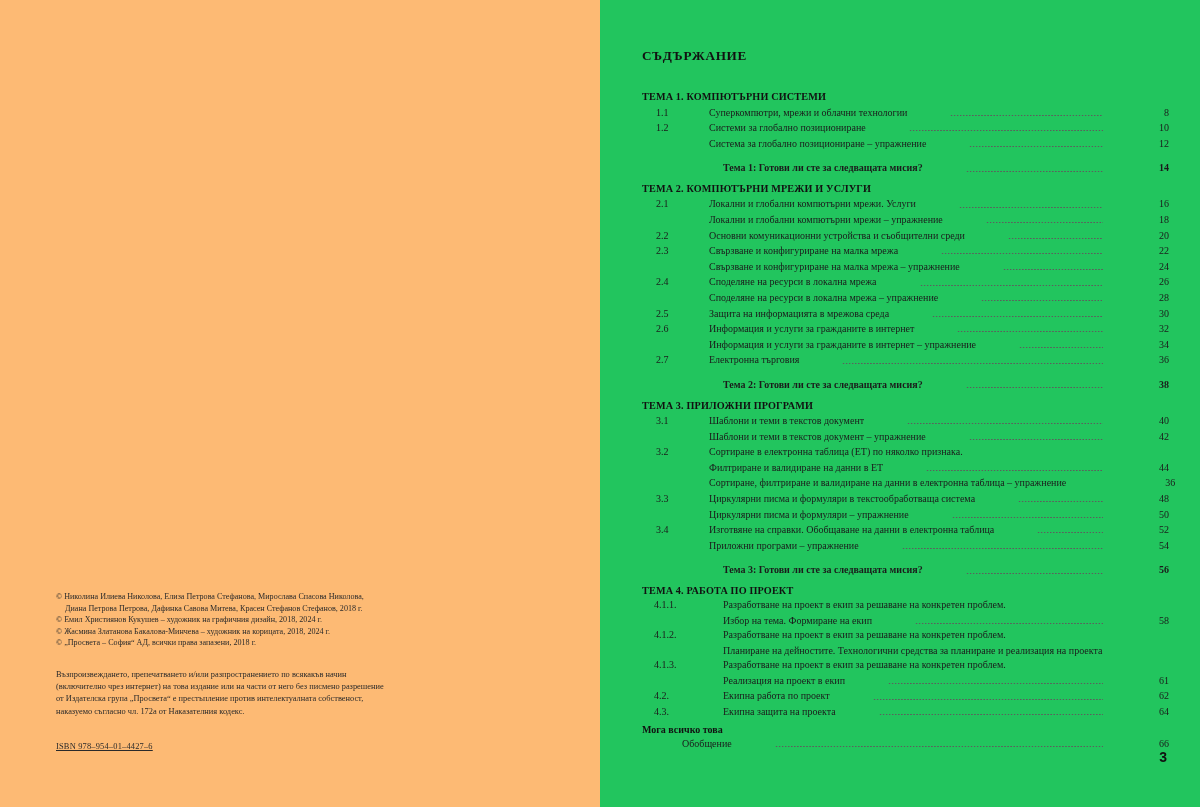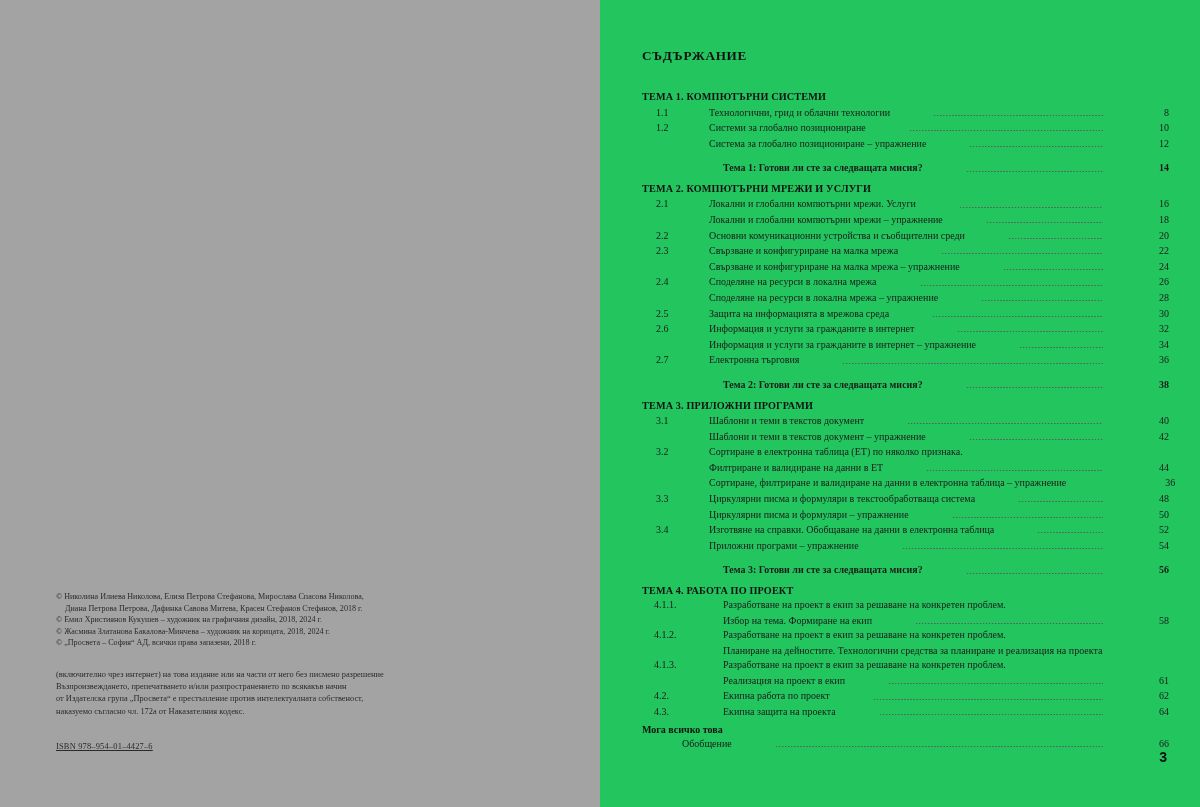--- a/index.html
+++ b/index.html
@@ -21,21 +21,21 @@
     display: block;
   }
 
   
   .page-left {
     position: absolute;
     left: 0;
     top: 0;
     width: 600px;
     height: 807px;
-    background: #a3a3a3;
+    background: #fdba74;
   }
   .colophon {
     position: absolute;
     left: 56px;
     top: 591px;
     width: 420px;
   }
   .copyright-list {
     font-size: 8.1px;
     line-height: 11.6px;
@@ -190,38 +190,38 @@
     <div class="colophon">
       <div class="copyright-list">
         <div class="copyright-line">© Николина Илиева Николова, Елиза Петрова Стефанова, Мирослава Спасова Николова,</div>
         <div class="copyright-line cont">Диана Петрова Петрова, Дафинка Савова Митева, Красен Стефанов Стефанов, 2018 г.</div>
         <div class="copyright-line">© Емил Християнов Кукушев – художник на графичния дизайн, 2018, 2024 г.</div>
         <div class="copyright-line">© Жасмина Златанова Бакалова-Минчева – художник на корицата, 2018, 2024 г.</div>
         <div class="copyright-line">© „Просвета – София“ АД, всички права запазени, 2018 г.</div>
       </div>
 
       <div class="legal-note">
+        <div>Възпроизвеждането, препечатването и/или разпространението по всякакъв начин</div>
         <div>(включително чрез интернет) на това издание или на части от него без писмено разрешение</div>
-        <div>Възпроизвеждането, препечатването и/или разпространението по всякакъв начин</div>
         <div>от Издателска група „Просвета“ е престъпление против интелектуалната собственост,</div>
         <div>наказуемо съгласно чл. 172а от Наказателния кодекс.</div>
       </div>
 
       <div class="isbn">ISBN 978–954–01–4427–6</div>
     </div>
   </div>
 
   <div class="page-right">
     <div class="toc">
       <div class="toc-title">СЪДЪРЖАНИЕ</div>
       <div id="toc-body">
           <div class="topic-heading first">ТЕМА 1. КОМПЮТЪРНИ СИСТЕМИ</div>
           <div class="row">
             <span class="num">1.1</span>
-            <span class="txt">Технологични, грид и облачни технологии</span>
+            <span class="txt">Суперкомпютри, мрежи и облачни технологии</span>
             <span class="leader"></span>
             <span class="pg">8</span>
           </div>
           <div class="row">
             <span class="num">1.2</span>
             <span class="txt">Системи за глобално позициониране</span>
             <span class="leader"></span>
             <span class="pg">10</span>
           </div>
           <div class="row sub">

